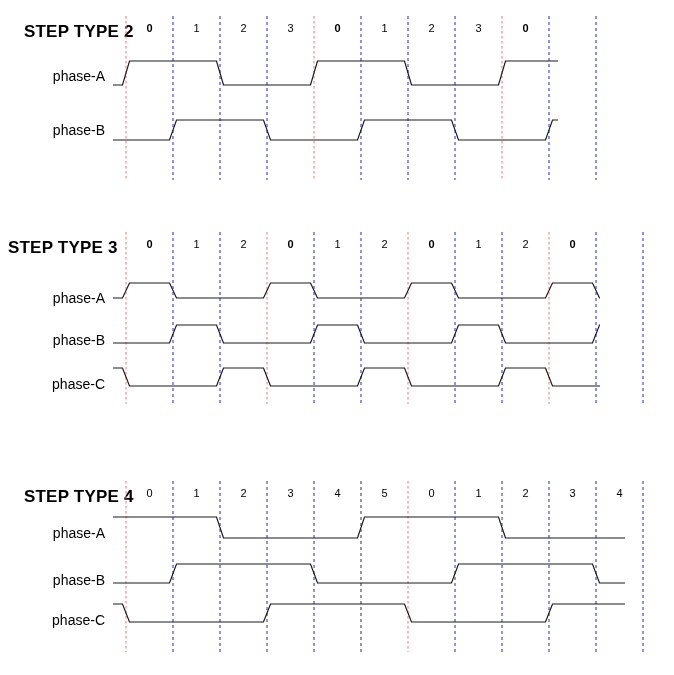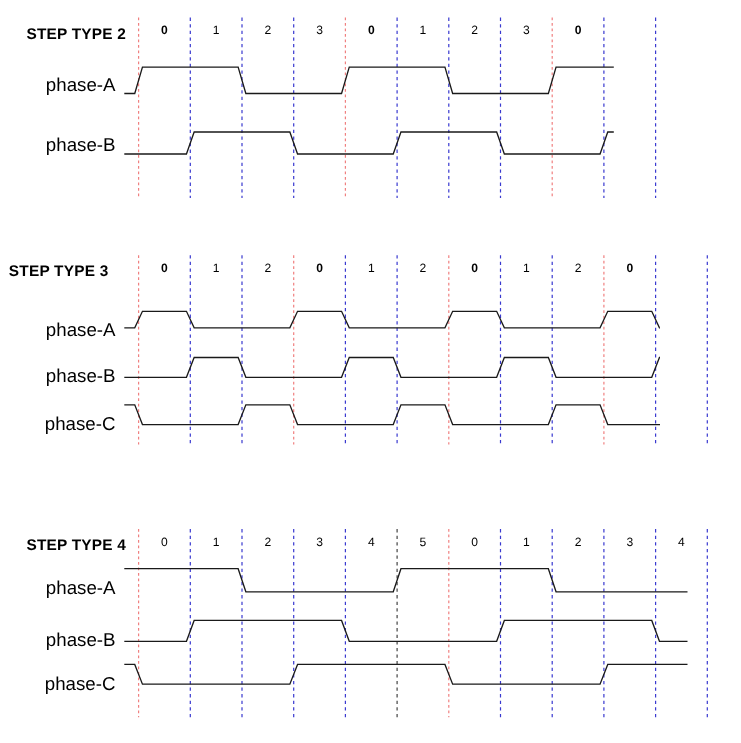--- a/index.html
+++ b/index.html
@@ -6,29 +6,29 @@
   body{
     width:674px;height:675px;
     font-family:"Liberation Sans","DejaVu Sans",sans-serif;
     color:#000;
     overflow:hidden;
     position:relative;
   }
   #root{position:absolute;inset:0;}
   .title{
     position:absolute;
-    font-size:14px;
+    font-size:17px;
     font-weight:bold;
     letter-spacing:0.2px;
     color:#000;
     white-space:nowrap;
   }
   .phase-label{
     position:absolute;
-    font-size:17px;
+    font-size:14px;
     font-weight:normal;
     color:#000;
     text-align:right;
     white-space:nowrap;
   }
   .step-num{
     position:absolute;
     font-size:11px;
     color:#000;
     text-align:center;

